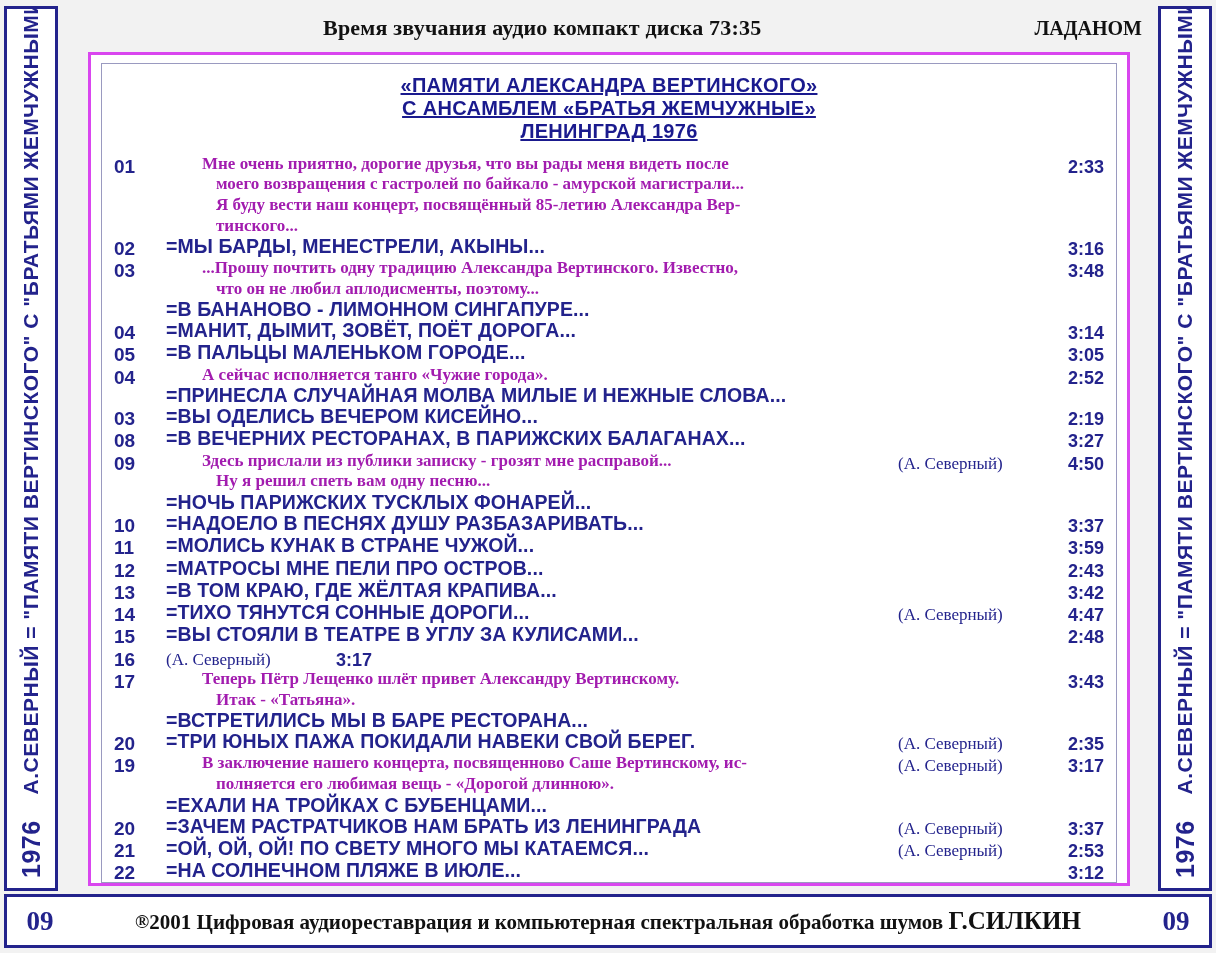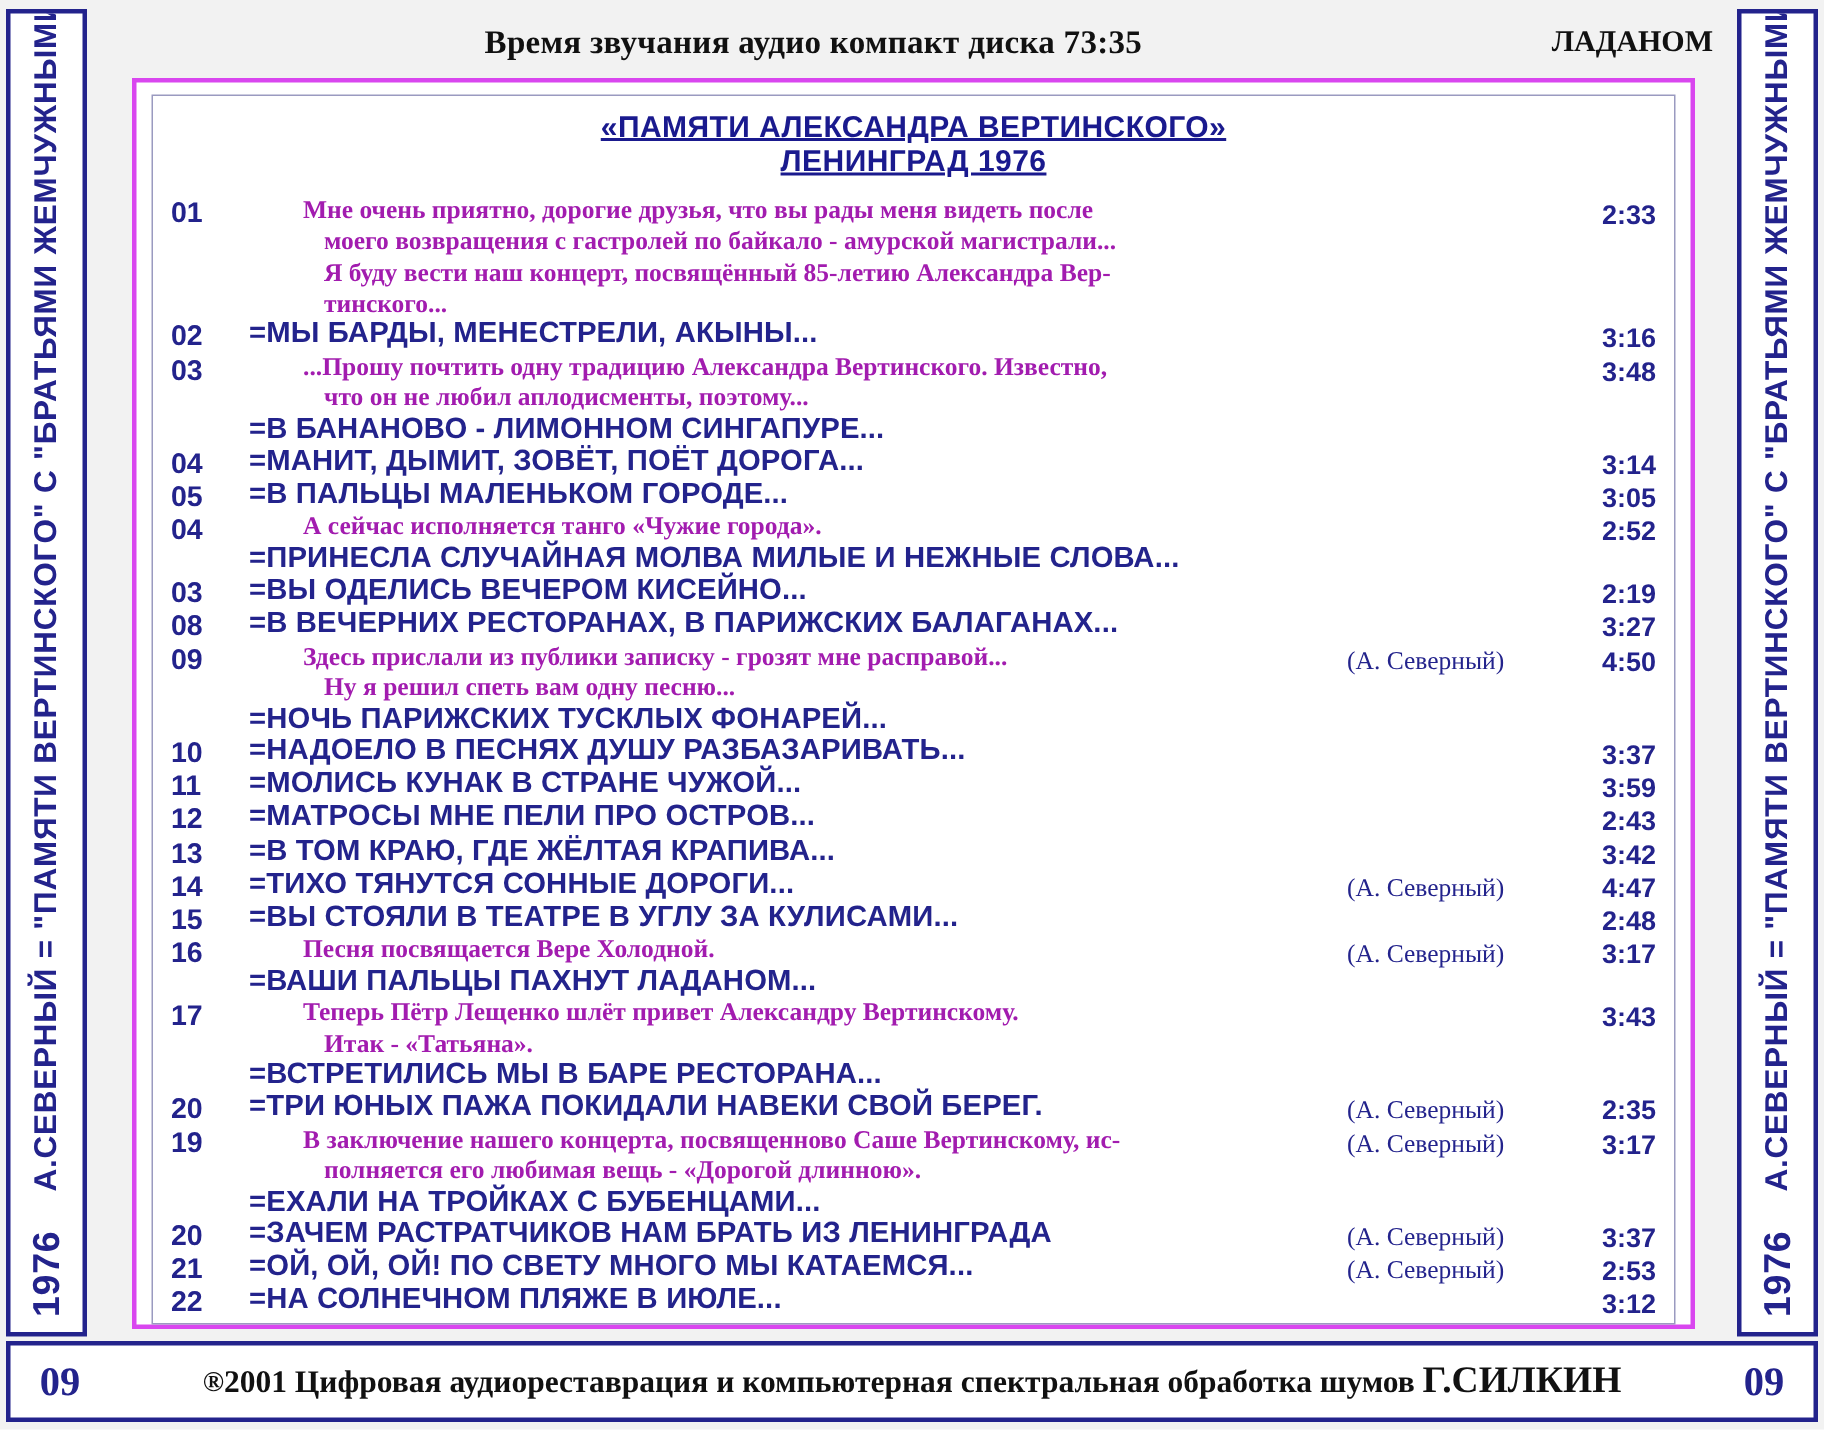--- a/index.html
+++ b/index.html
@@ -253,20 +253,21 @@
       <span class="side-year">1976</span>
       <span class="side-text">А.СЕВЕРНЫЙ = "ПАМЯТИ ВЕРТИНСКОГО"  С  "БРАТЬЯМИ ЖЕМЧУЖНЫМИ" =</span>
     </div>
   </div>
 
   <div class="panel">
     <div class="panel-inner">
 
       <div class="head-block">
         <div class="head-line">«ПАМЯТИ  АЛЕКСАНДРА  ВЕРТИНСКОГО»</div>
+        <div class="head-line">С  АНСАМБЛЕМ  «БРАТЬЯ ЖЕМЧУЖНЫЕ»</div>
         <div class="head-line">ЛЕНИНГРАД  1976</div>
       </div>
 
       <div class="tracks" id="tracks">
           <div class="row">
             <div class="num">01</div>
             <div class="body">
               <div class="speech">Мне очень приятно, дорогие друзья, что вы рады меня видеть после</div>
               <div class="speech indent">моего возвращения с гастролей по байкало - амурской магистрали...</div>
               <div class="speech indent">Я буду вести наш концерт, посвящённый 85-летию  Александра  Вер-</div>
@@ -387,24 +388,20 @@
           <div class="row tight">
             <div class="num">15</div>
             <div class="body">
               <div class="title">=ВЫ СТОЯЛИ В ТЕАТРЕ В УГЛУ ЗА КУЛИСАМИ...</div>
             </div>
             <div class="artist"></div>
             <div class="time">2:48</div>
           </div>
           <div class="row tight">
             <div class="num">16</div>
-            <div class="body">
-              <div class="speech">Песня посвящается Вере Холодной.</div>
-              <div class="title">=ВАШИ ПАЛЬЦЫ ПАХНУТ ЛАДАНОМ...</div>
-            </div>
             <div class="artist">(А. Северный)</div>
             <div class="time">3:17</div>
           </div>
           <div class="row tight">
             <div class="num">17</div>
             <div class="body">
               <div class="speech">Теперь Пётр Лещенко шлёт привет Александру Вертинскому.</div>
               <div class="speech indent">Итак - «Татьяна».</div>
               <div class="title">=ВСТРЕТИЛИСЬ МЫ В БАРЕ РЕСТОРАНА...</div>
             </div>

